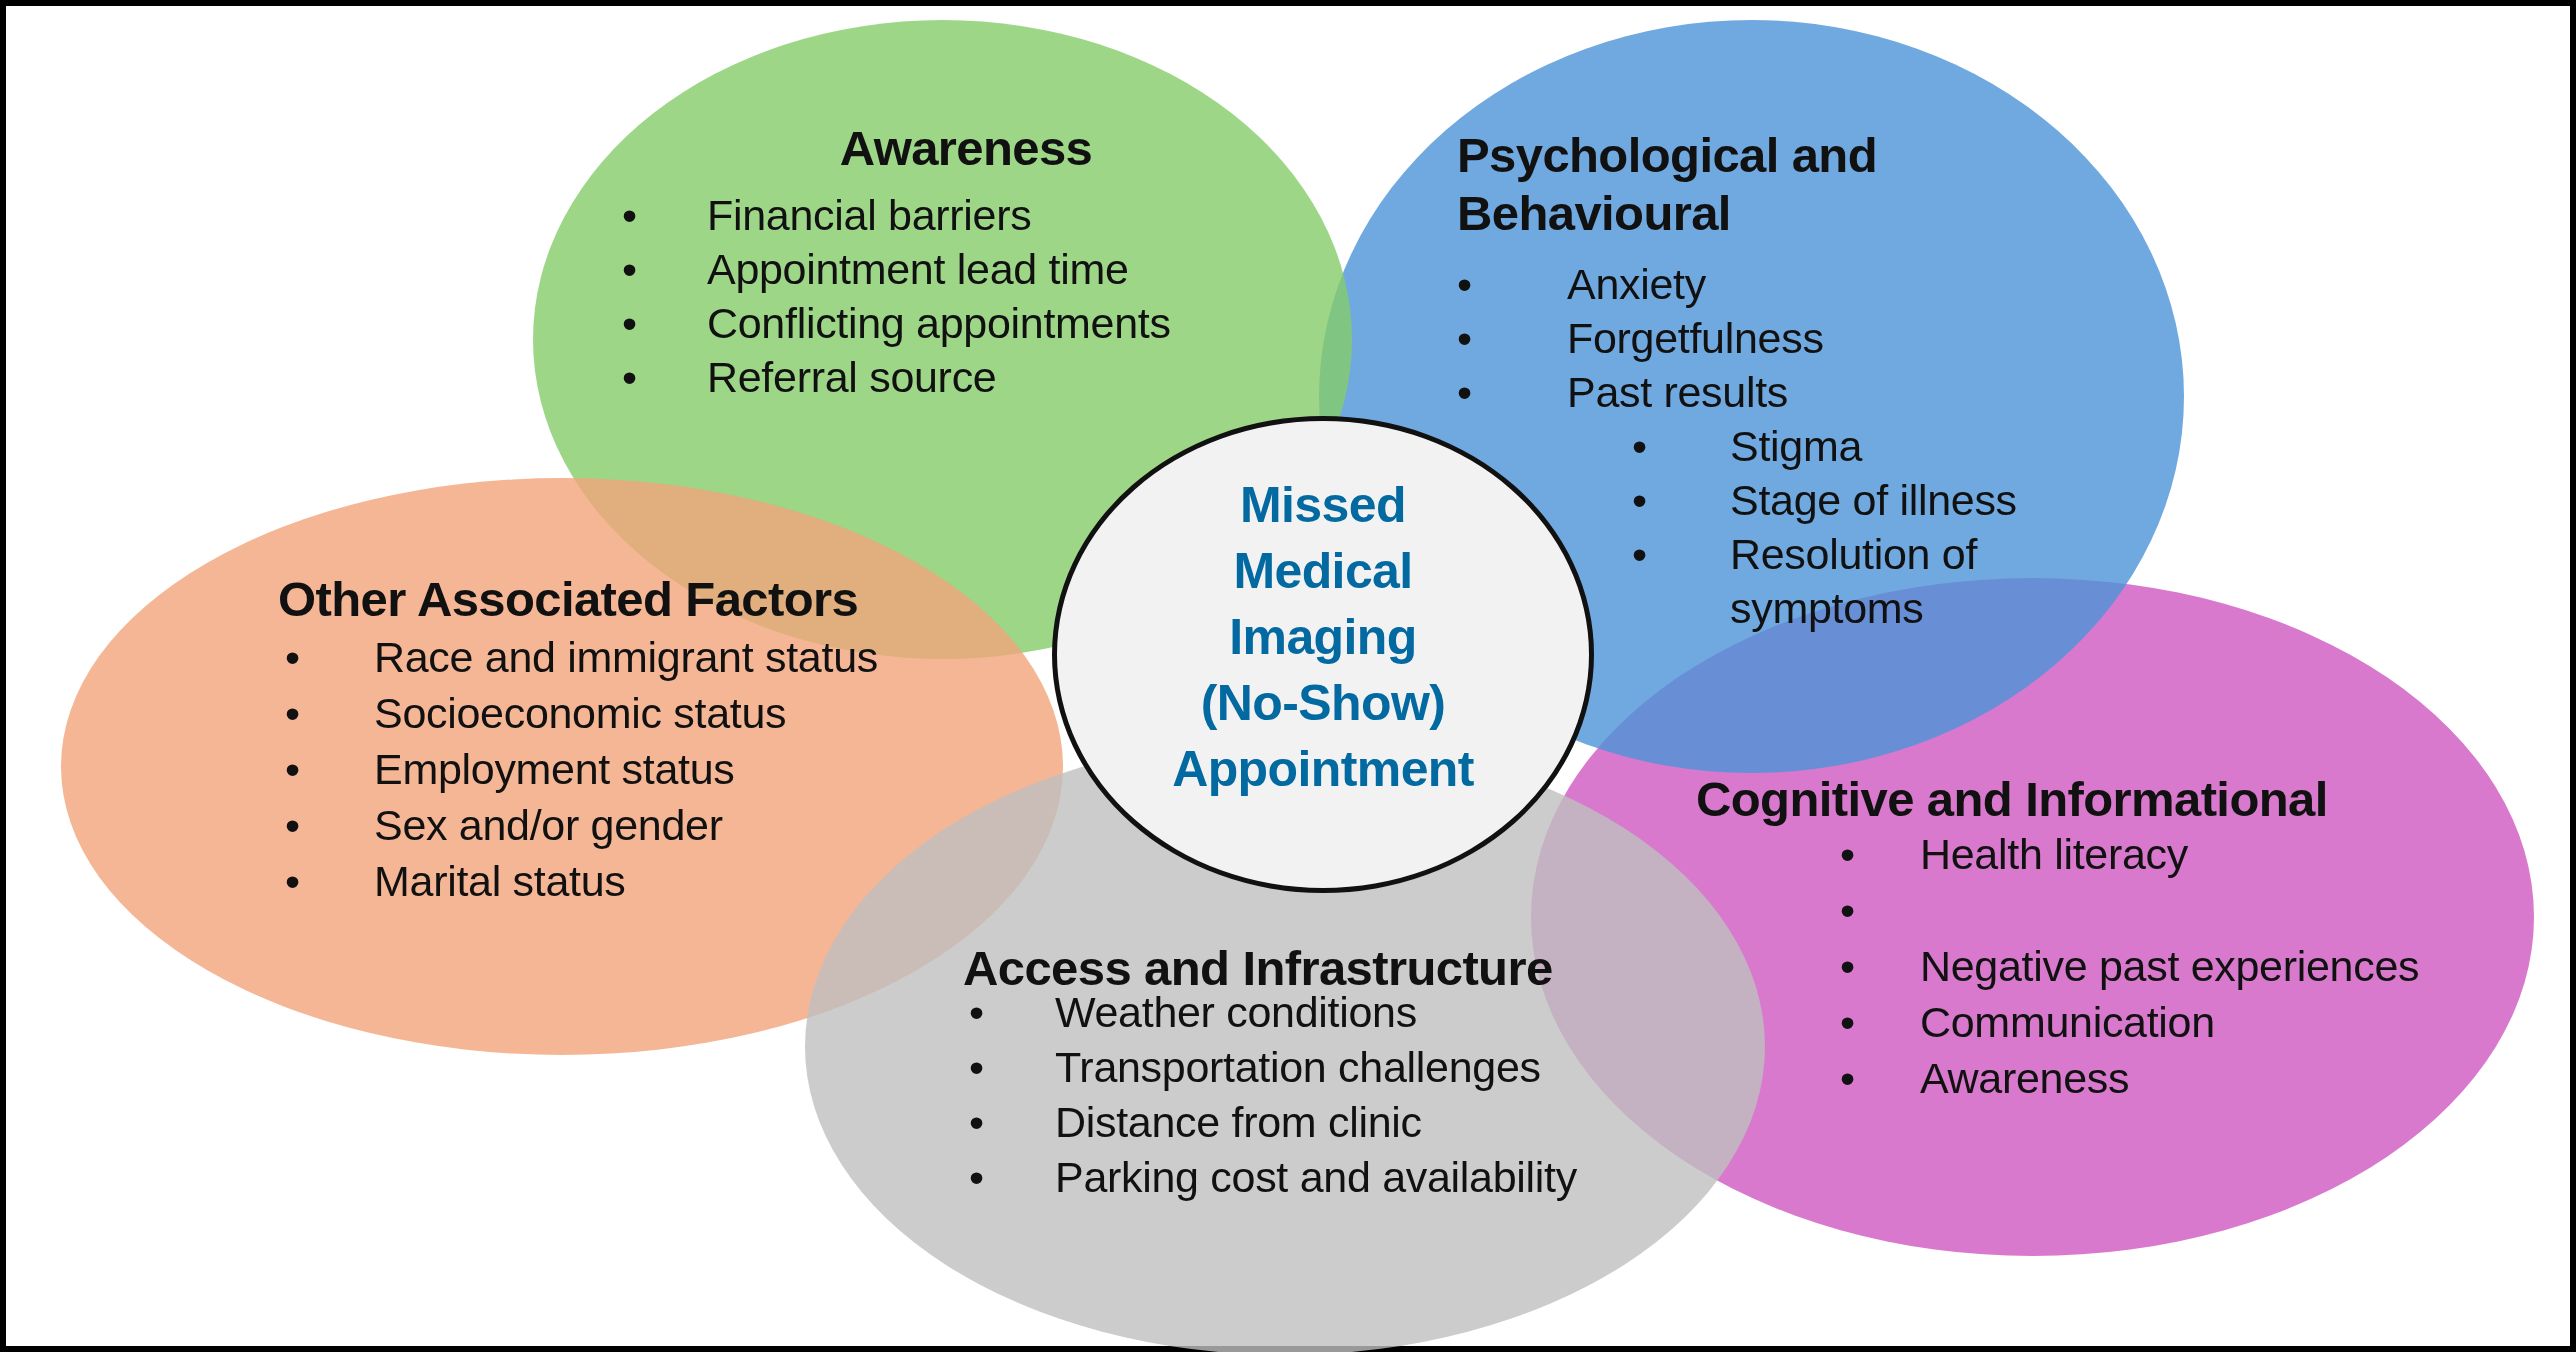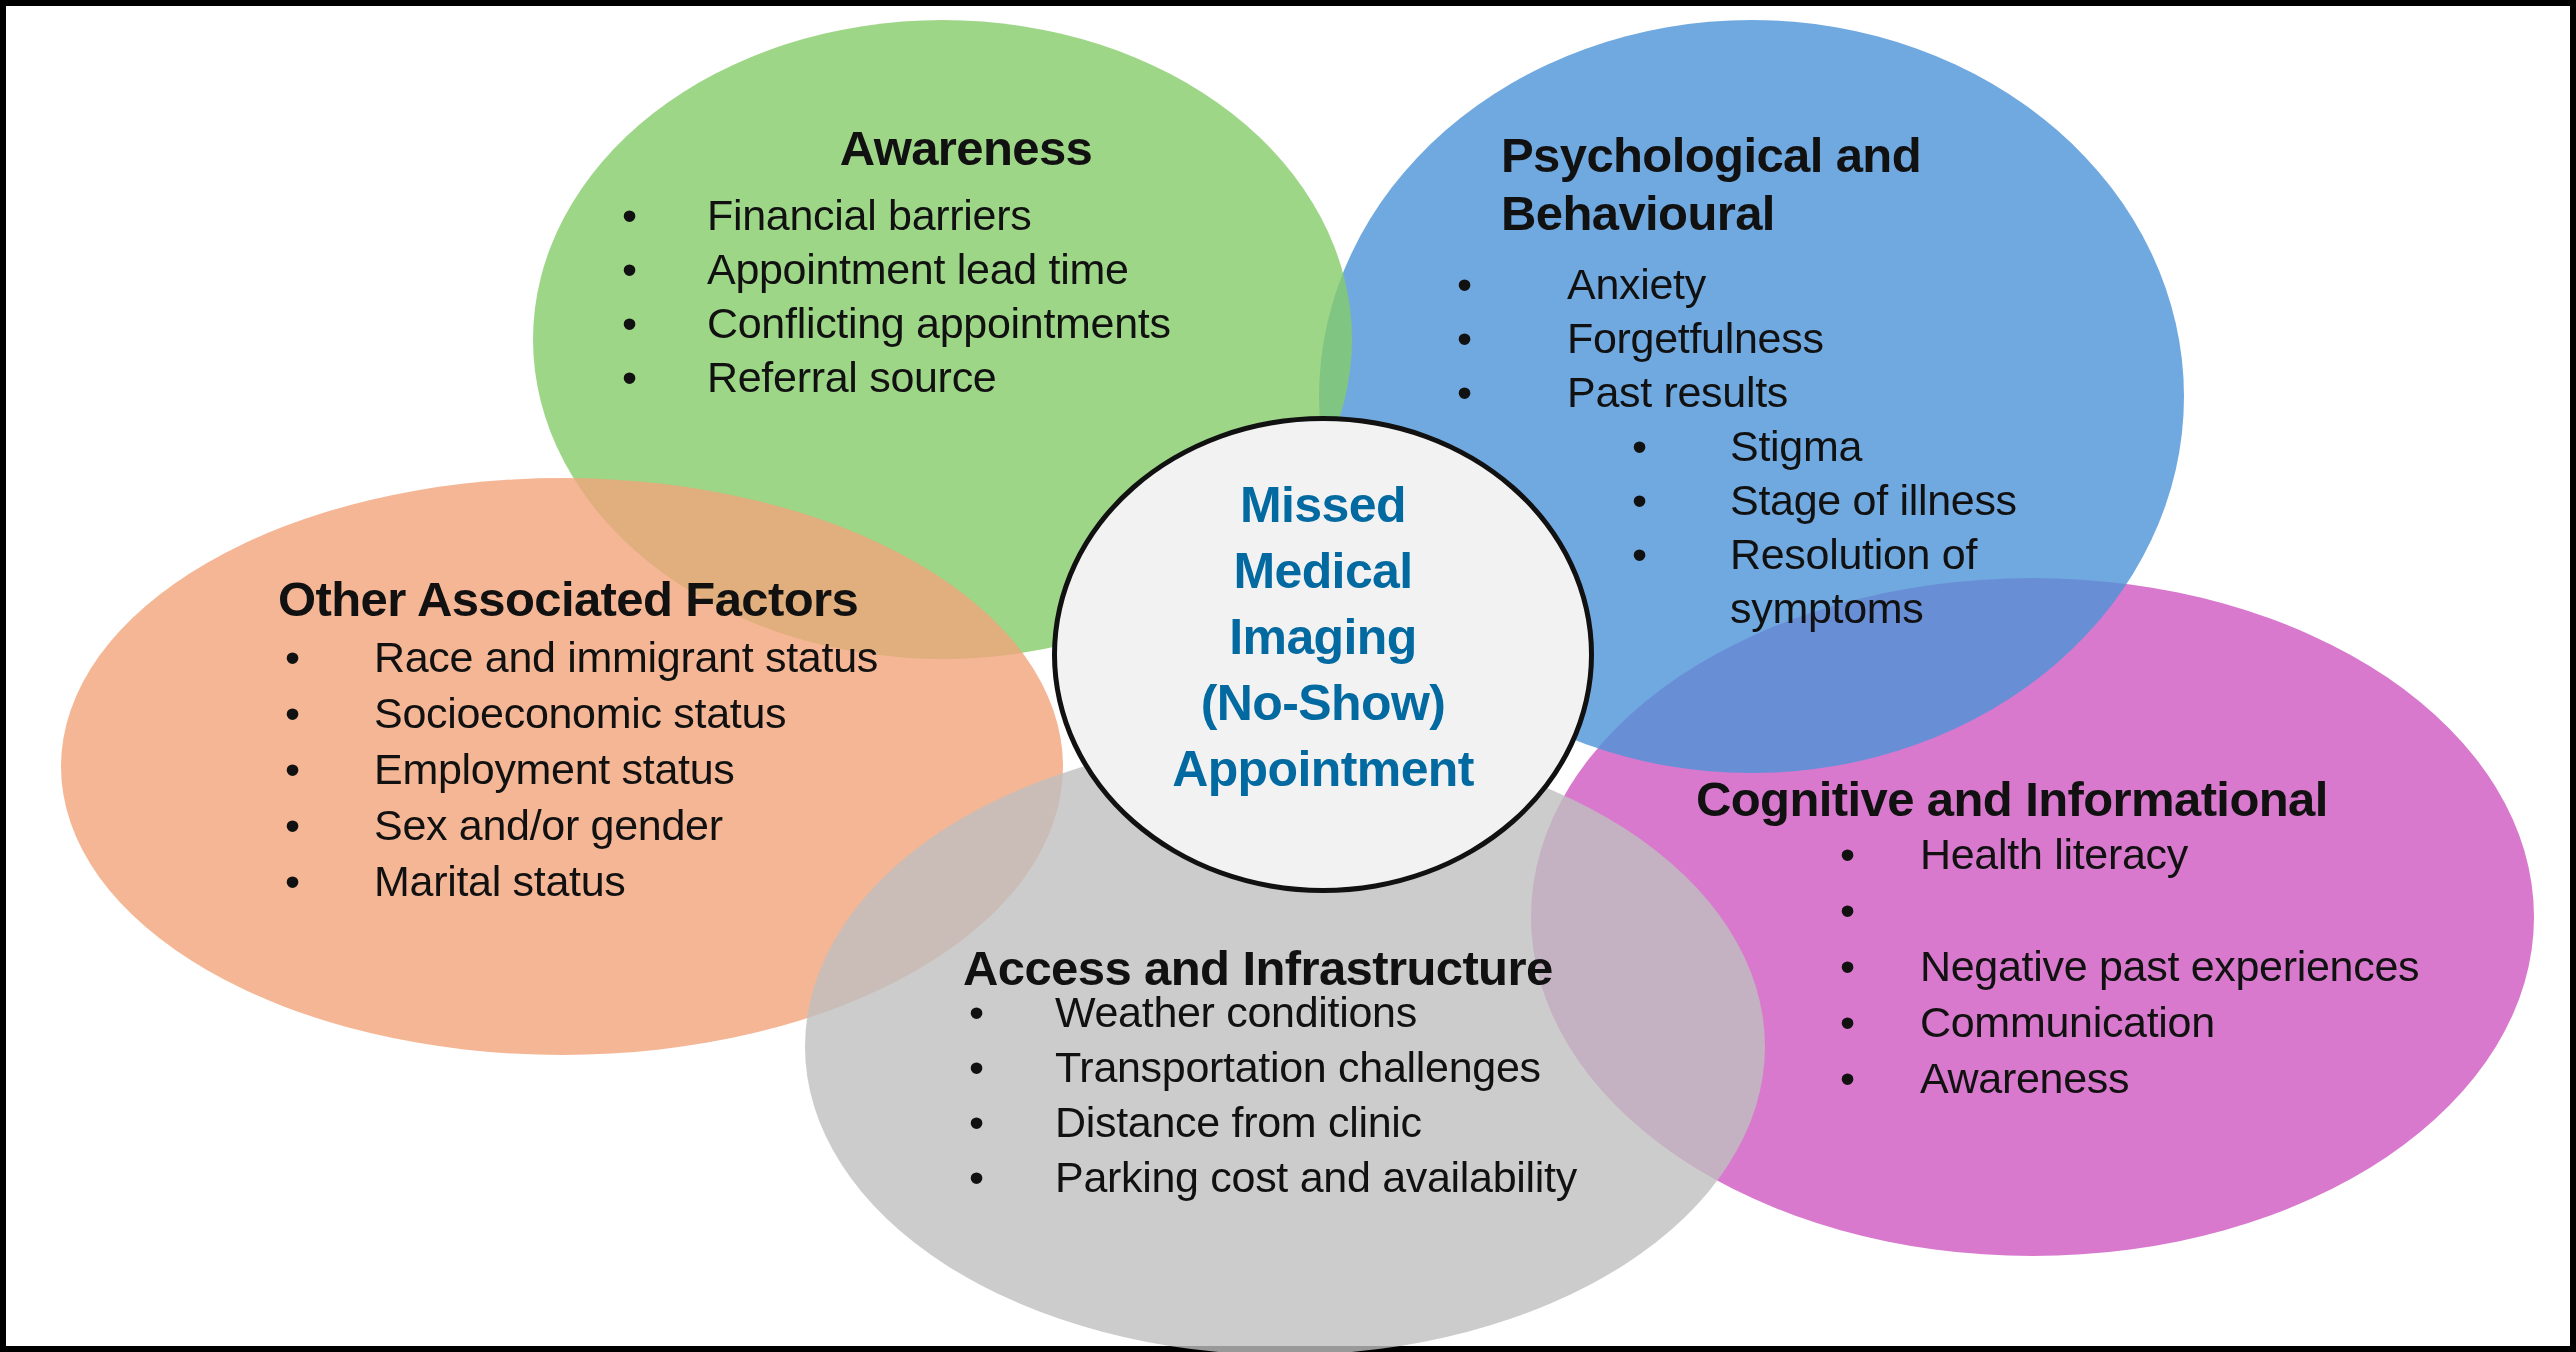--- a/index.html
+++ b/index.html
@@ -48,21 +48,21 @@
   }
   .blist li { display: flex; align-items: flex-start; }
   .blist .dot { flex: none; }
   .blist .txt { white-space: nowrap; }
 
   #title-logistical { left: 960px; top: 113px; transform: translateX(-50%); }
   #list-logistical  { left: 616px; top: 182px; }
   #list-logistical li { line-height: 54px; }
   #list-logistical .dot { width: 85px; }
 
-  #title-psych { left: 1451px; top: 120px; width: 509px; white-space: normal; margin-left: 44px; }
+  #title-psych { left: 1451px; top: 120px; width: 509px; white-space: normal; }
   #list-psych  { left: 1451px; top: 251px; }
   #list-psych li { line-height: 54px; }
   #list-psych .dot { width: 110px; }
   #list-psych li.sub { margin-left: 175px; }
   #list-psych li.sub .dot { width: 98px; }
   #list-psych .wrap2 { white-space: normal; width: 276px; }
 
   #title-other { left: 272px; top: 564px; }
   #list-other  { left: 279px; top: 623px; }
   #list-other li { line-height: 56px; }

